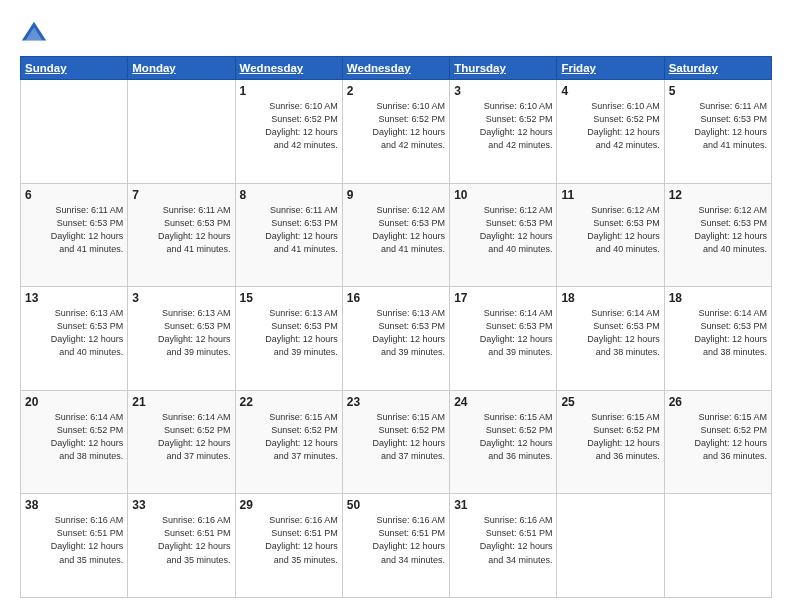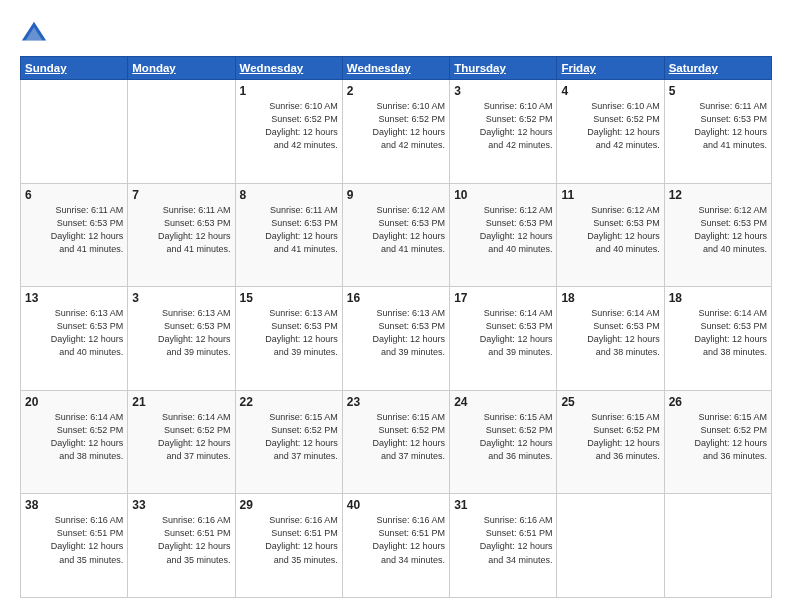--- a/index.html
+++ b/index.html
@@ -349,21 +349,21 @@
 and 35 minutes.</div>
           </td>
           <td>
             <span class="day-num">29</span>
             <div class="day-info" style="white-space: pre-line;">Sunrise: 6:16 AM
 Sunset: 6:51 PM
 Daylight: 12 hours
 and 35 minutes.</div>
           </td>
           <td>
-            <span class="day-num">40</span>
+            <span class="day-num">50</span>
             <div class="day-info" style="white-space: pre-line;">Sunrise: 6:16 AM
 Sunset: 6:51 PM
 Daylight: 12 hours
 and 34 minutes.</div>
           </td>
           <td>
             <span class="day-num">31</span>
             <div class="day-info" style="white-space: pre-line;">Sunrise: 6:16 AM
 Sunset: 6:51 PM
 Daylight: 12 hours

